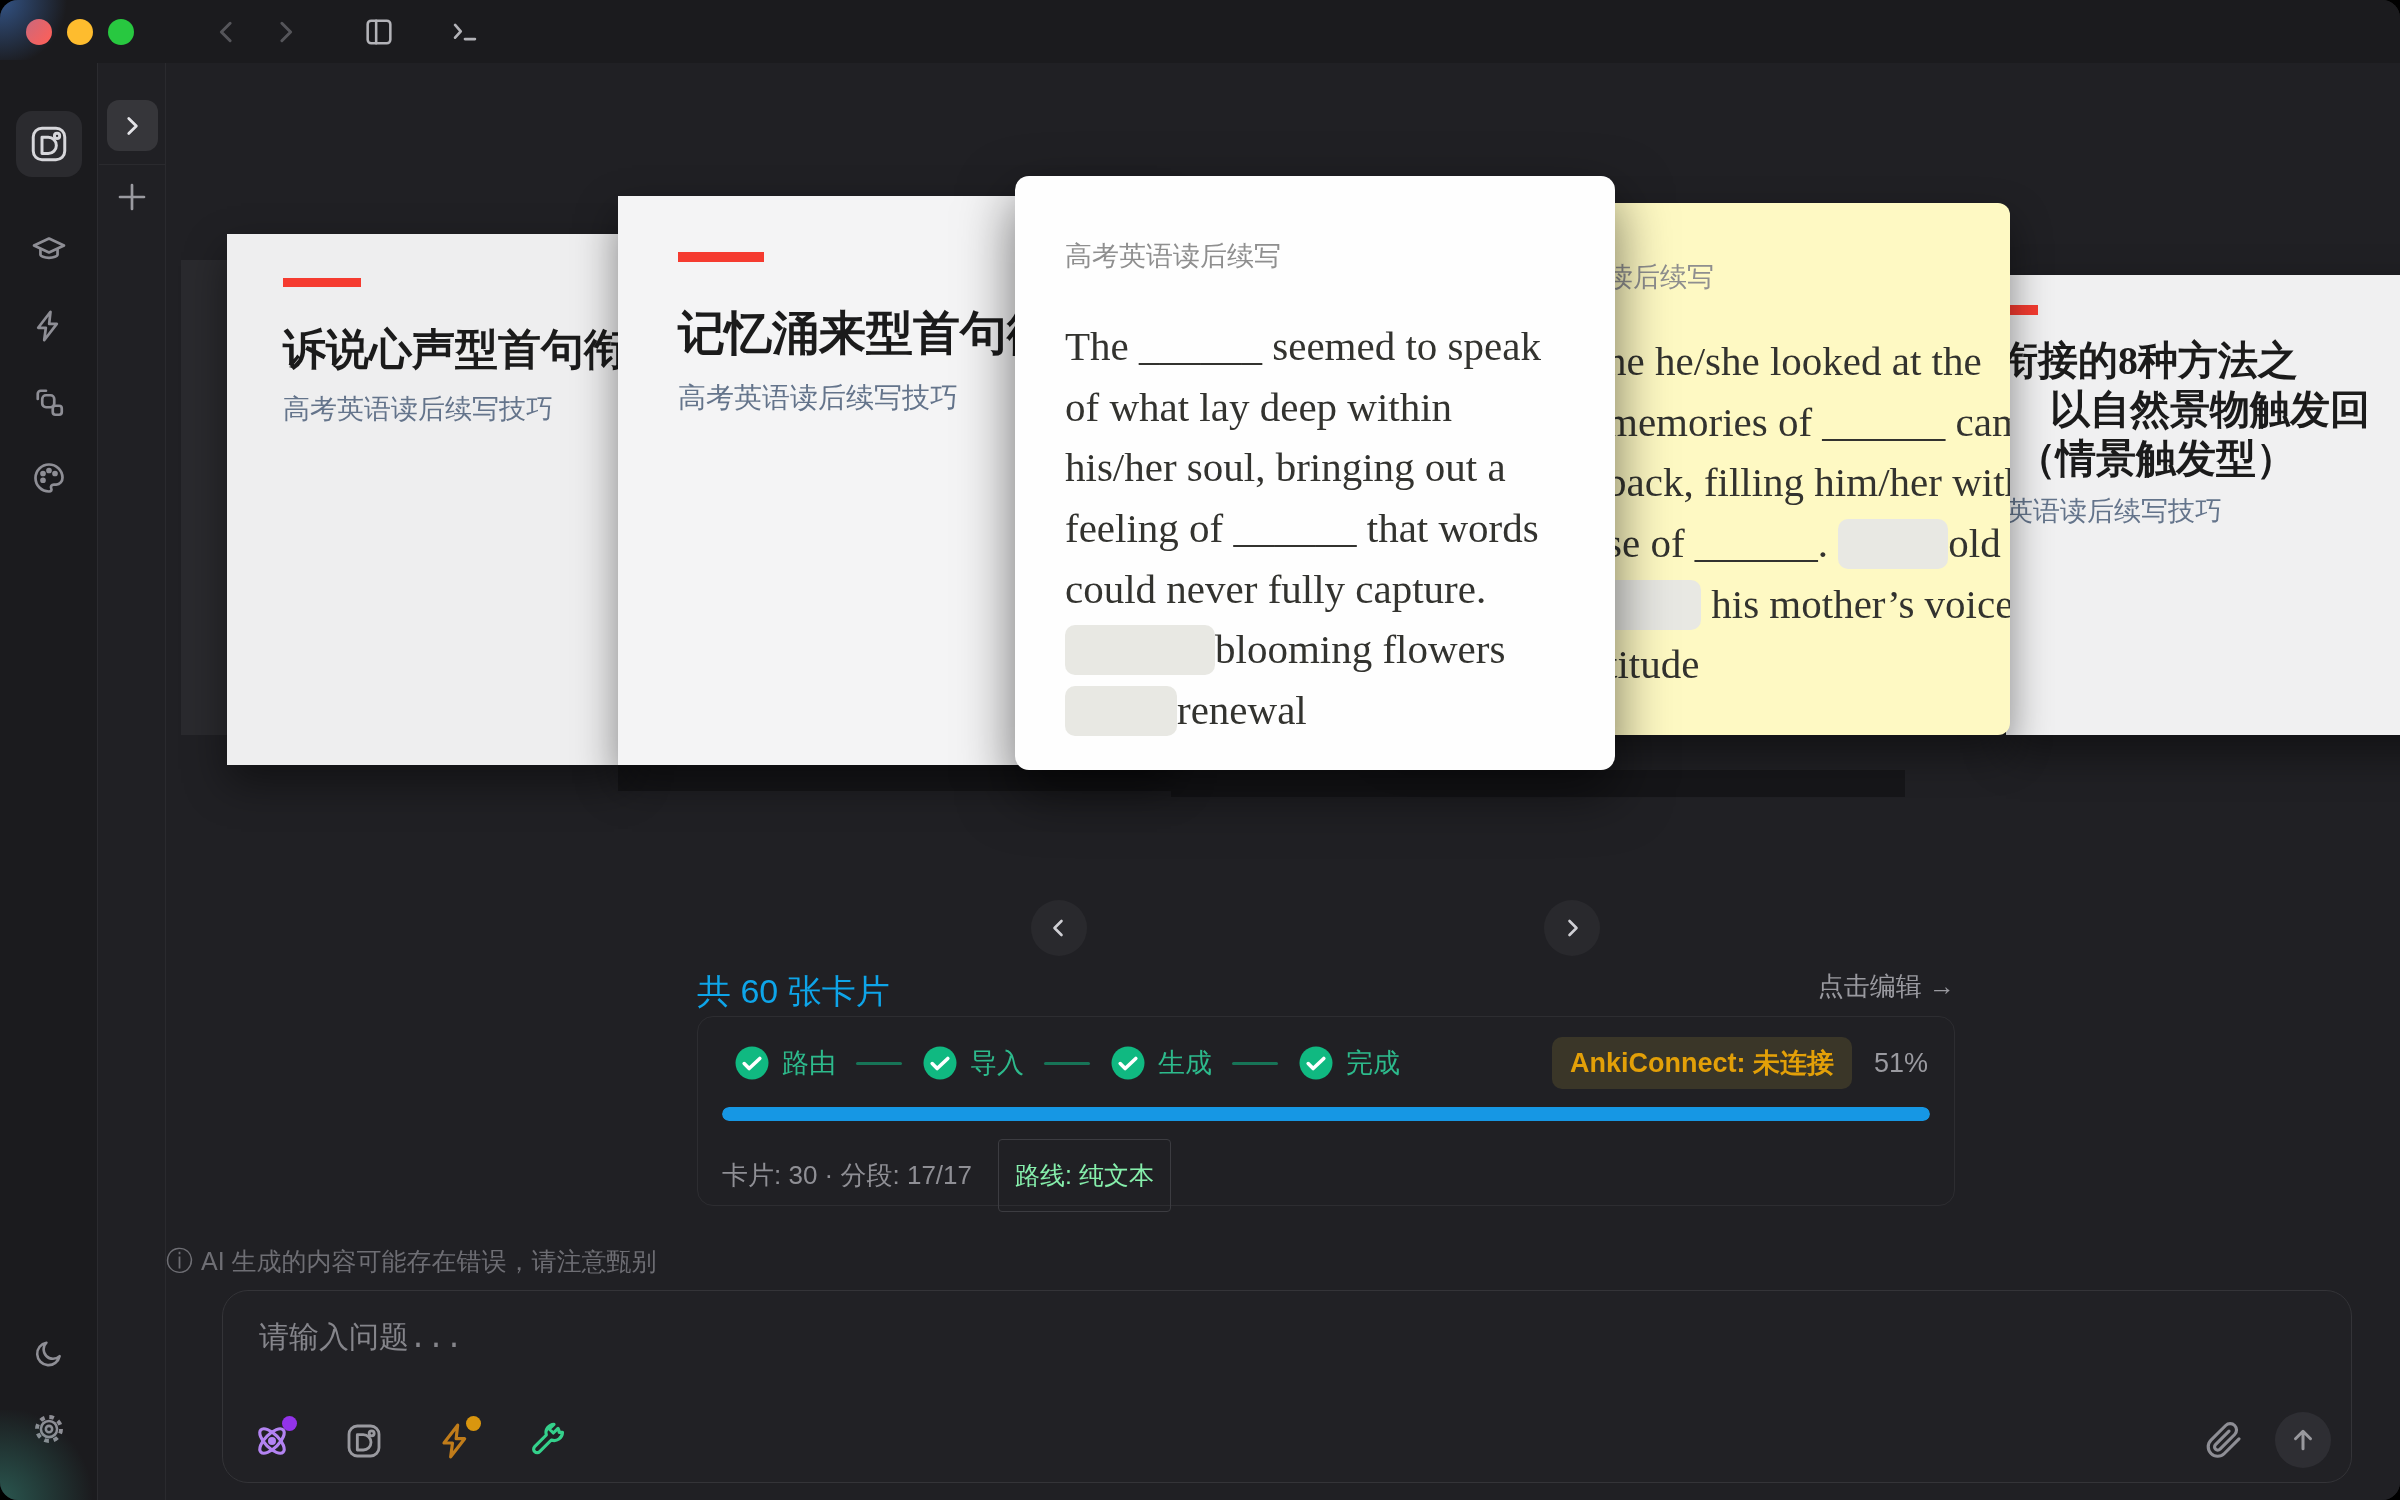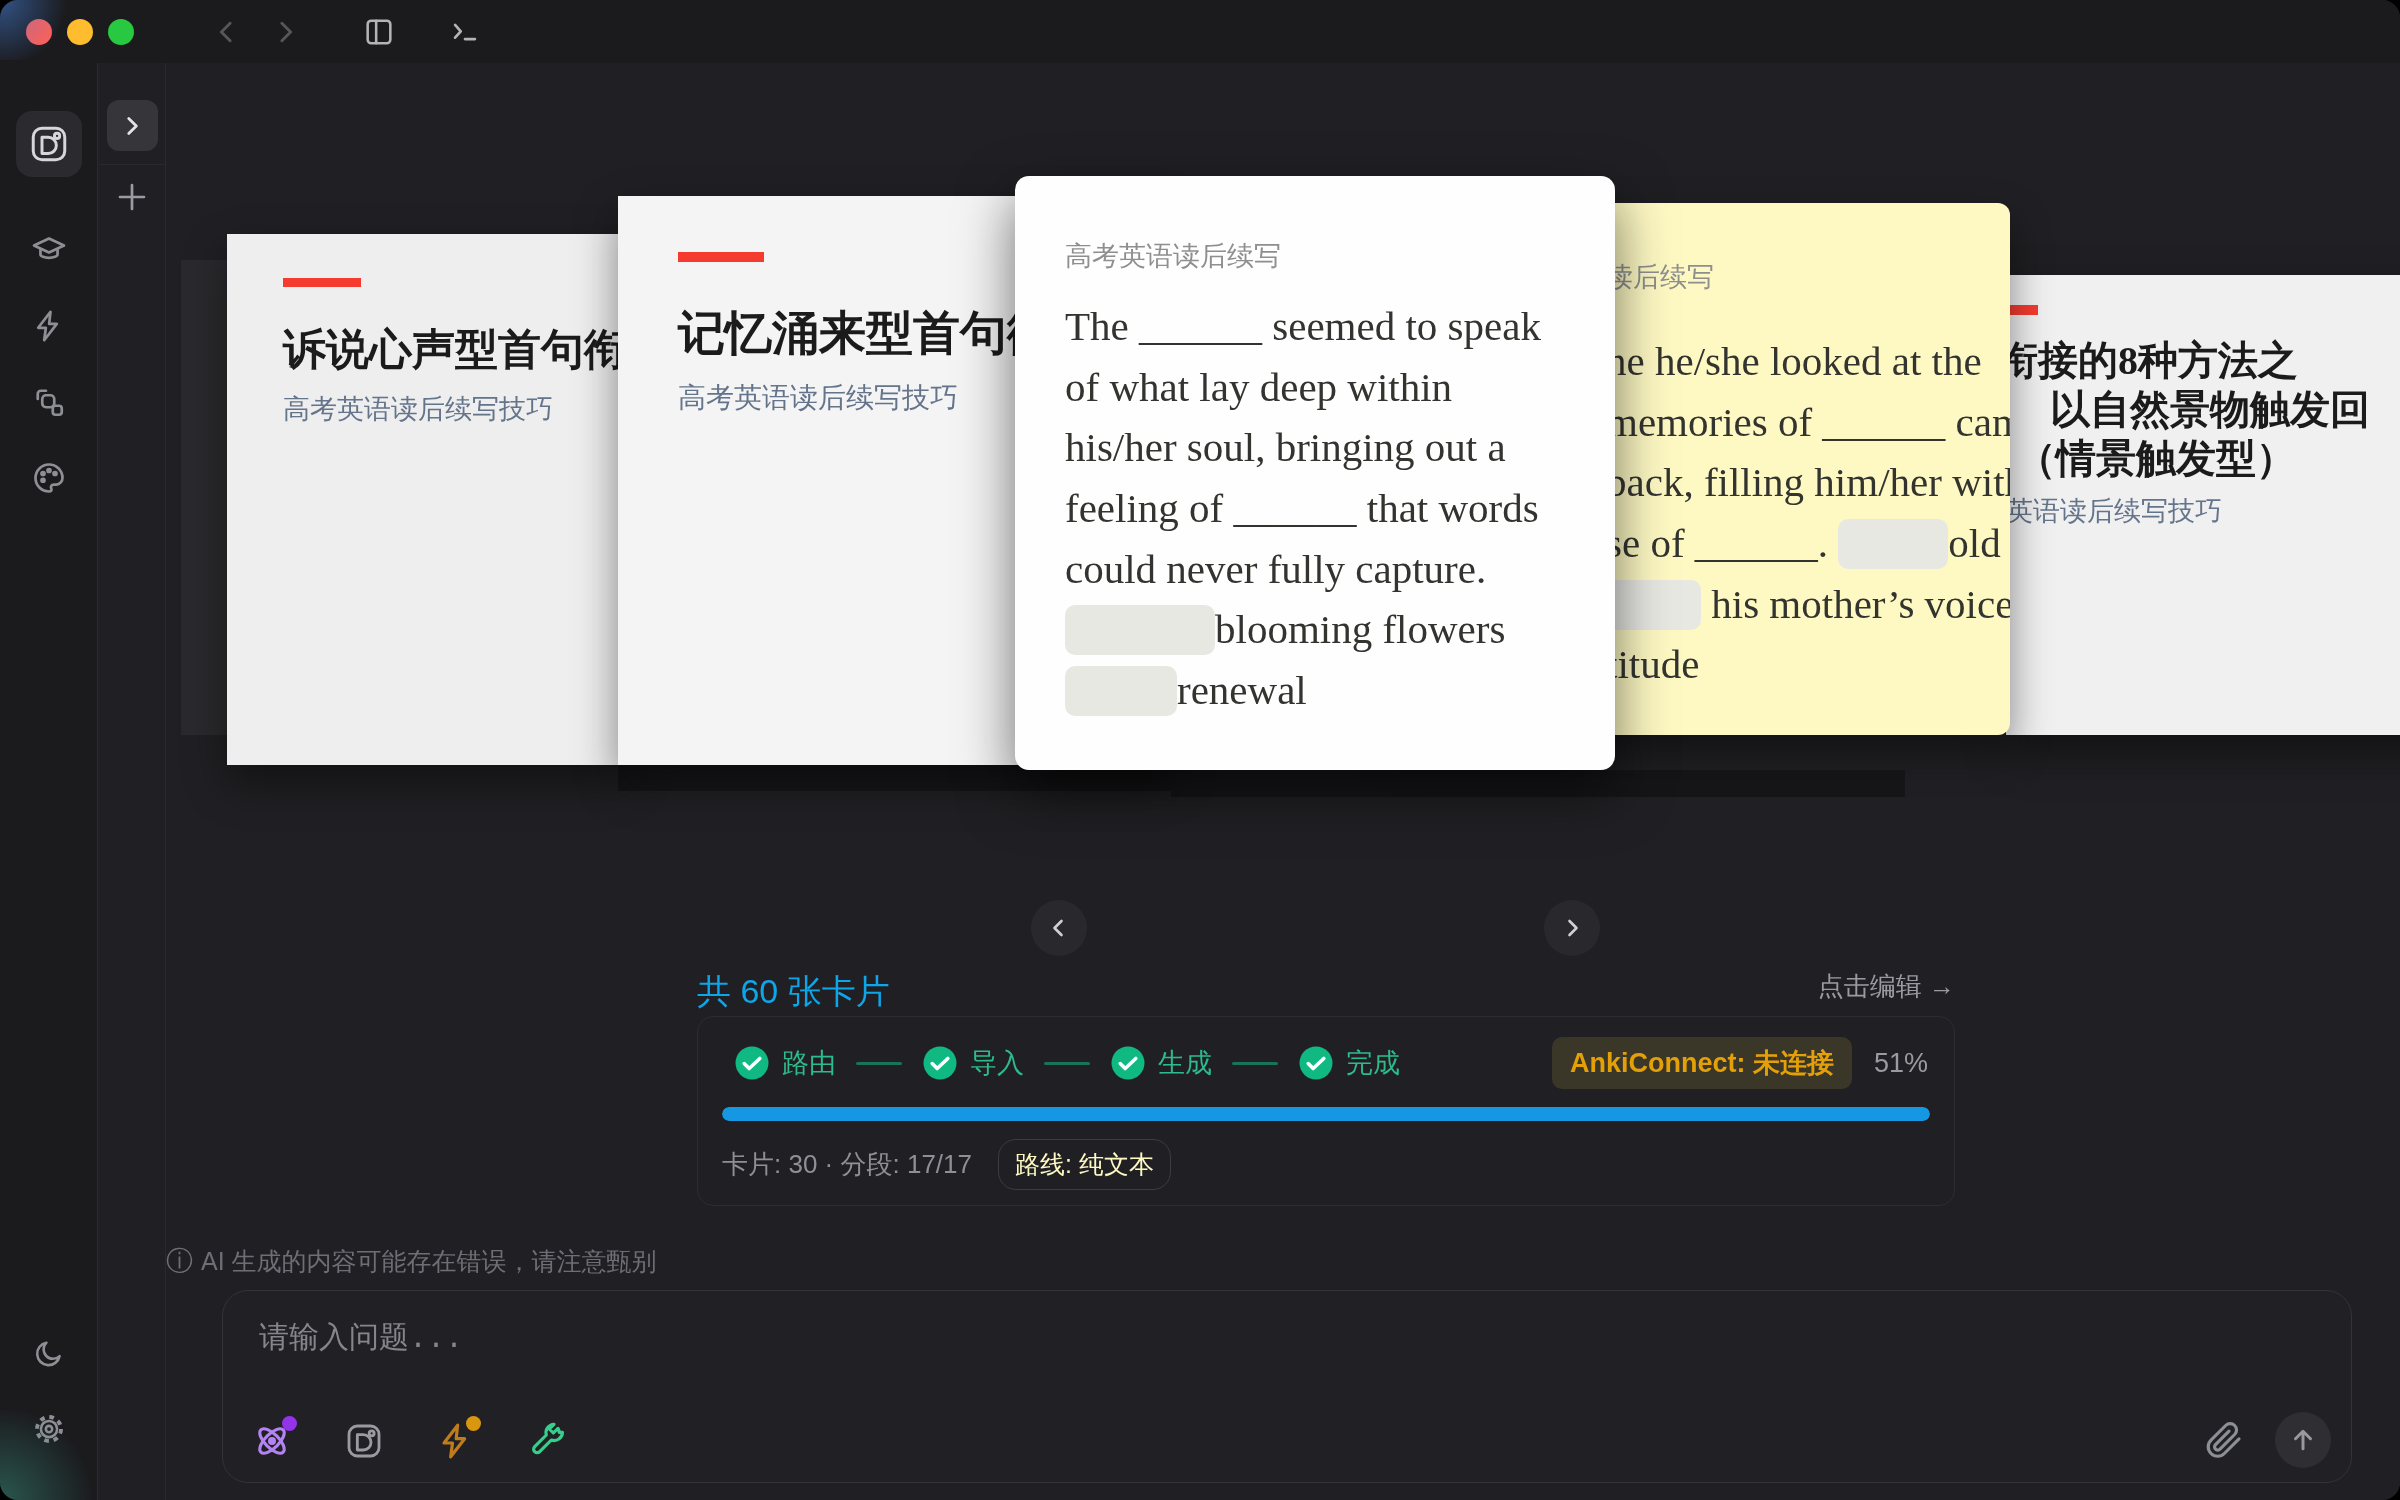--- a/index.html
+++ b/index.html
@@ -56,21 +56,21 @@
   .card-5 .redbar { width:80px; height:10px; margin-bottom:22px; }
   .ctitle { font-family:"Liberation Serif","DejaVu Serif",serif; font-weight:700; color:#1b1b1b; font-size:43px; white-space:nowrap; }
   .card-2 .ctitle { font-size:47px; }
   .csub { font-family:"Liberation Serif","DejaVu Serif",serif; color:#64748b; font-size:27px; margin-top:12px; white-space:nowrap; }
   .card-2 .csub { font-size:28px; margin-top:14px; }
   .card-5 .ctitle { font-size:40px; line-height:1.22; }
   .card-5 .tl1 { padding-left:92px; } .card-5 .tl2 { padding-left:58px; }
   .card-5 .csub { font-size:27px; margin-top:10px; padding-left:48px; }
 
   .clabel { font-family:"Liberation Serif","DejaVu Serif",serif; color:#8f8f8f; font-size:27px; }
-  .cbody  { font-family:"Liberation Serif","DejaVu Serif",serif; color:#33332f; font-size:41px; line-height:1.48; margin-top:22px; max-width:505px; }
+  .cbody  { font-family:"Liberation Serif","DejaVu Serif",serif; color:#33332f; font-size:41px; line-height:1.48; margin-top:42px; max-width:505px; }
   .card-4 .cbody { margin-top:36px; }
   .cline { white-space:nowrap; }
   .blank { display:inline-block; height:50px; background:#e8e8e3; border-radius:10px; vertical-align:-12px; }
 
   .car-arrow { position:absolute; width:56px; height:56px; border-radius:50%; background:#29292d; border:none;
                display:flex; align-items:center; justify-content:center; z-index:6; cursor:pointer; }
   .arrow-prev { left:865px; top:837px; } .arrow-next { left:1378px; top:837px; }
 
   .meta-row { position:absolute; left:531px; top:906px; width:1258px; display:flex; justify-content:space-between; }
   .count-label { color:#0ea5e9; font-size:34px; }
@@ -83,21 +83,21 @@
   .step { display:flex; align-items:center; gap:12px; }
   .ck { width:36px; height:36px; }
   .steplab { color:#2dba8c; font-size:27px; }
   .dash { width:46px; height:3px; border-radius:2px; background:rgba(16,185,129,.55); }
   .anki-pill { margin-left:auto; background:#3a3628; border-radius:10px; padding:8px 18px; color:#e3a008; font-size:27px; font-weight:600; }
   .pct { color:#9a9aa0; font-size:27px; margin-left:22px; }
   .bar-track { margin:18px 24px 0; height:14px; border-radius:7px; background:#2a2a2e; overflow:hidden; }
   .bar-fill { height:100%; border-radius:7px; background:#1697e4; }
   .prow3 { display:flex; align-items:center; gap:26px; padding:18px 24px 0; }
   .stats { color:#8f8f95; font-size:26px; }
-  .route-pill { border:1.5px solid #3c3c41; border-radius:18px; padding:8px 16px; color:#fef9c3; font-size:25px; }
+  .route-pill { border:1.5px solid #3c3c41; border-radius:4px; padding:19px 16px; color:#86efac; font-size:25px; }
 
   .notice { position:absolute; left:0; right:48px; top:1180px; text-align:left; color:#6e6e74; font-size:25px; }
   .notice .i { font-size:27px; margin-right:8px; }
 
   
   .composer { position:absolute; left:56px; top:1227px; width:2130px; height:193px; border:1.5px solid #343438; border-radius:26px; background:#212125; }
   .composer textarea { position:absolute; left:36px; top:26px; right:36px; height:70px; background:transparent; border:none; outline:none;
        resize:none; color:#d4d4d8; font-size:30px; font-family:Liberation Mono, monospace; }
   .composer textarea::placeholder { color:#85858b; }
   .comp-icons { position:absolute; left:24px; bottom:16px; display:flex; align-items:center; gap:42px; }

